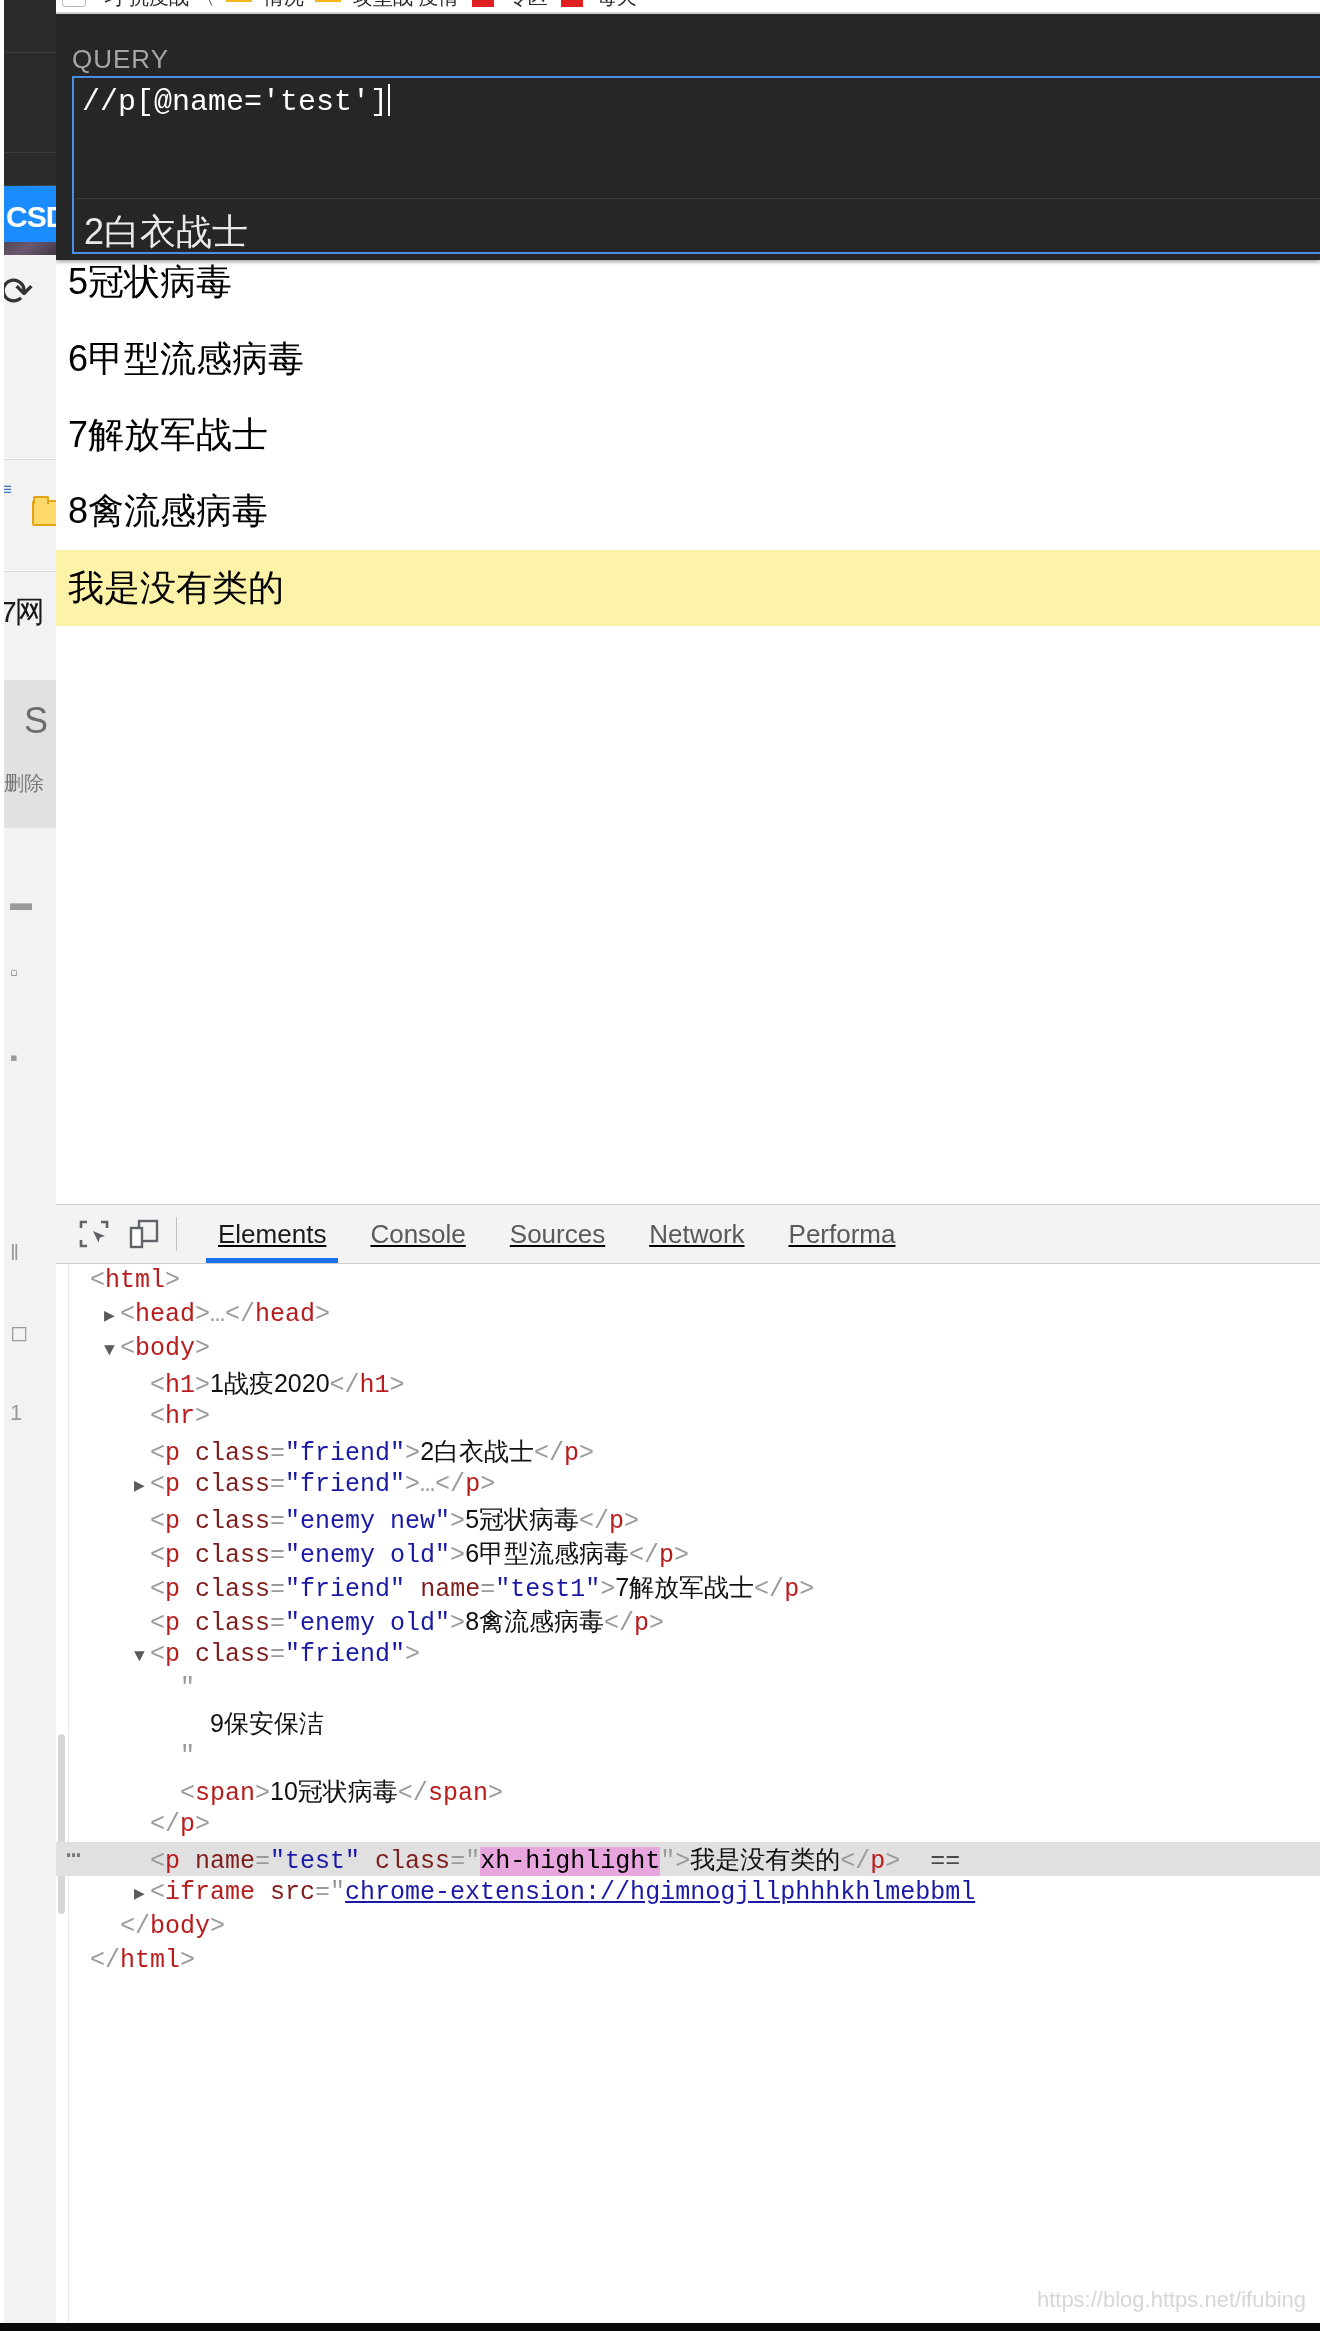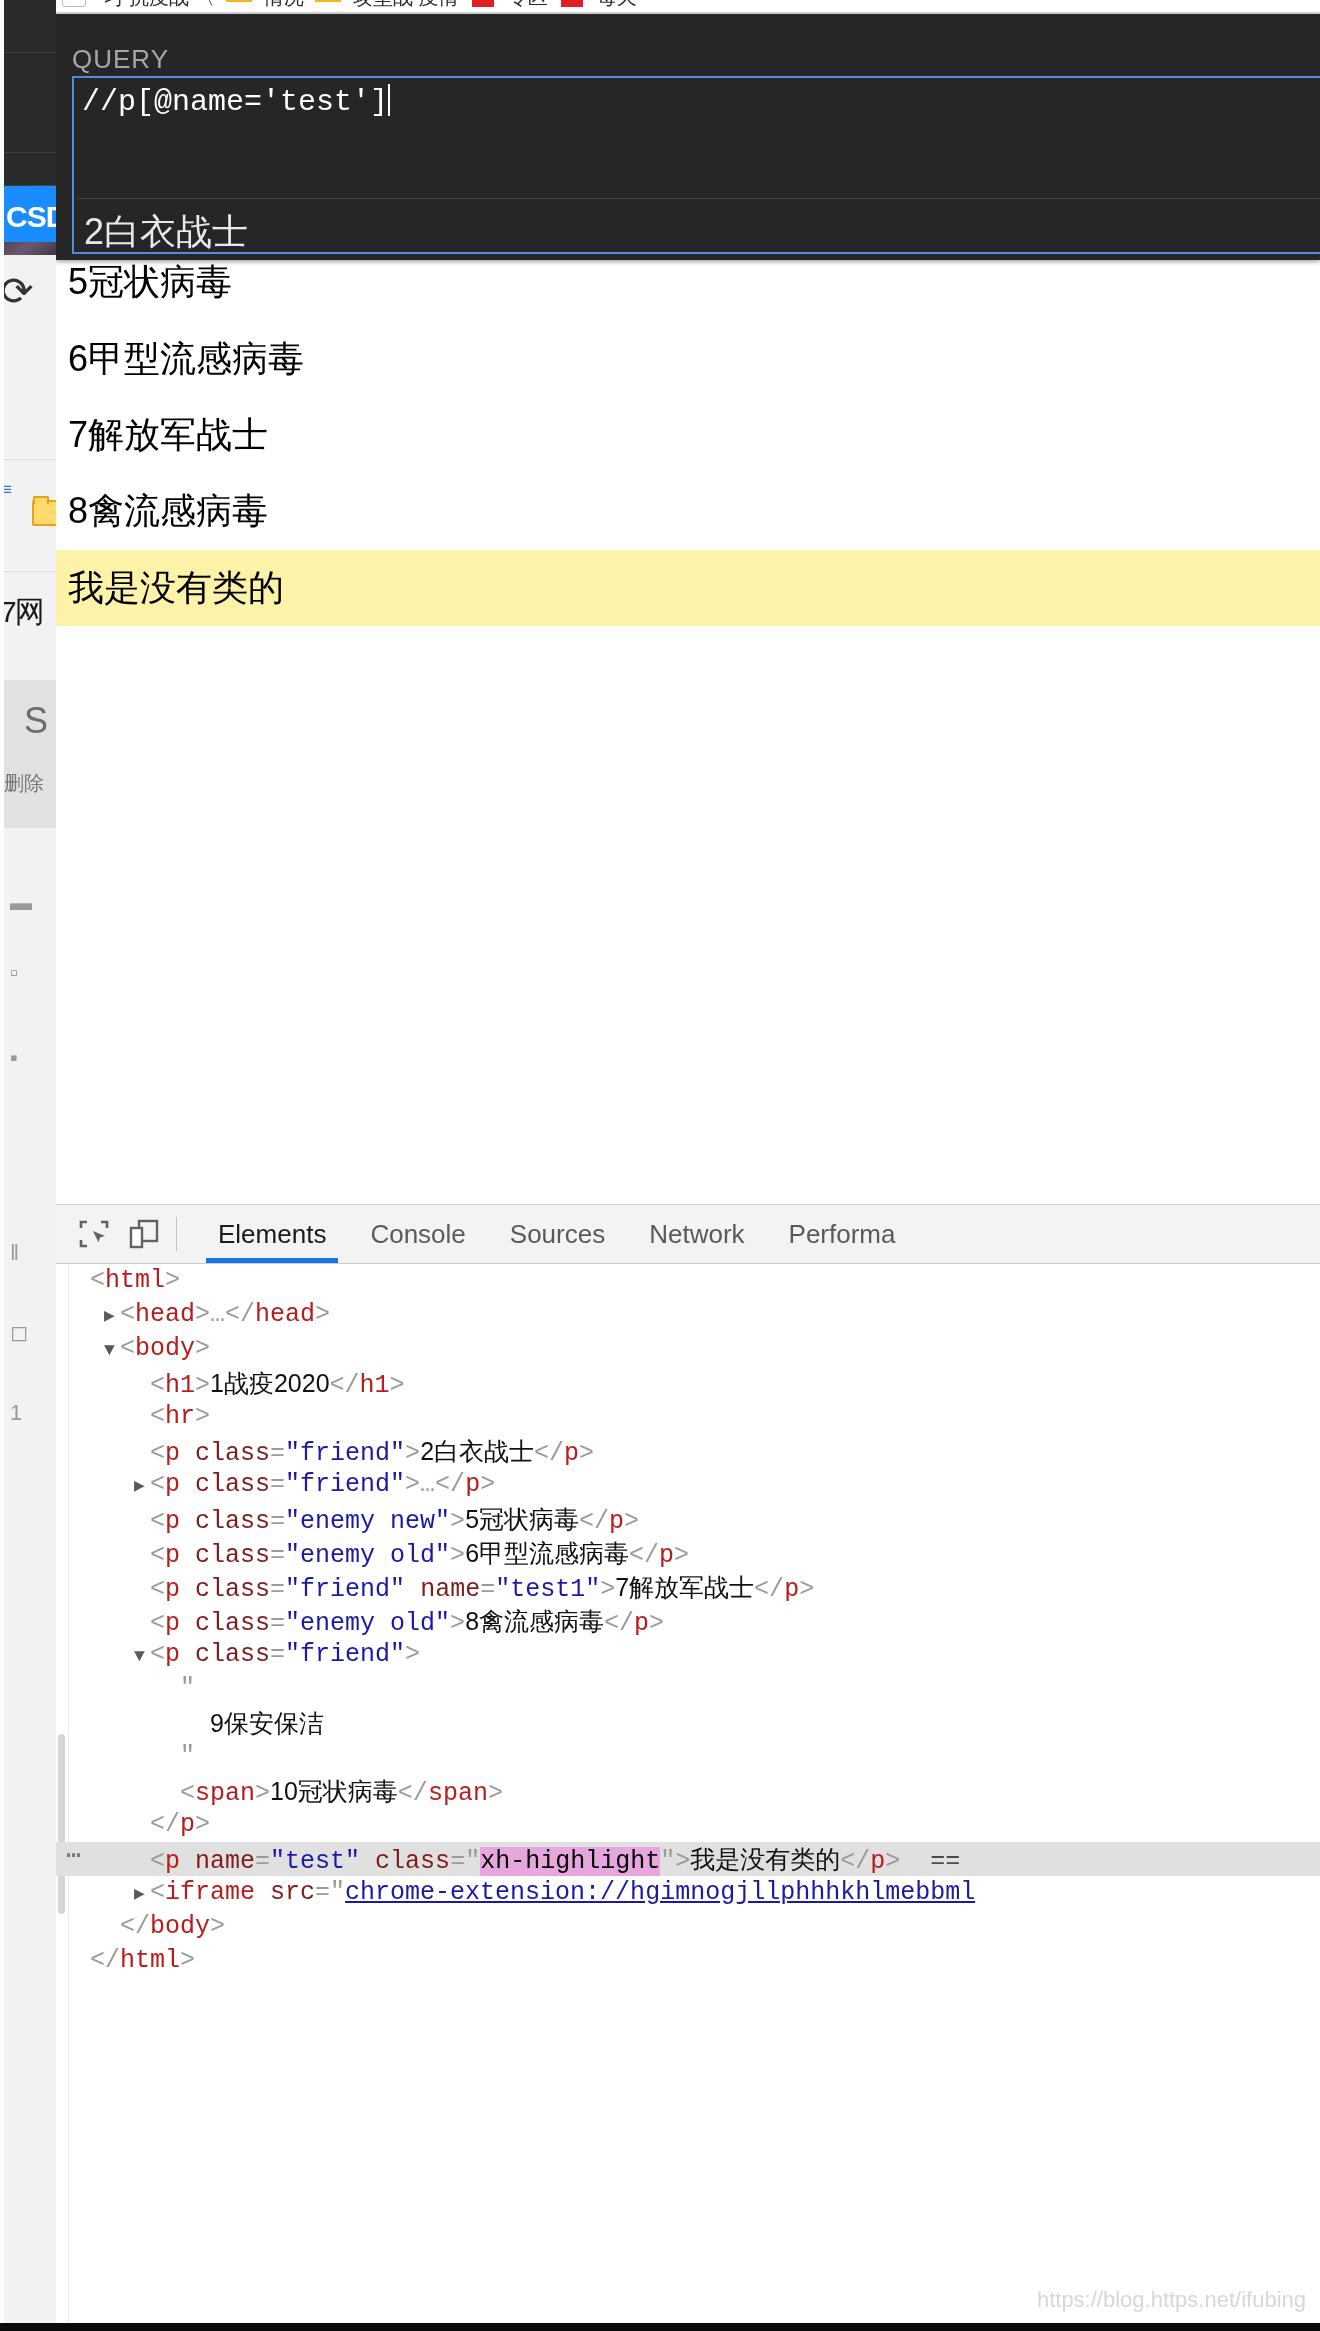--- a/index.html
+++ b/index.html
@@ -62,21 +62,21 @@
   .xh-result{position:absolute;left:10px;top:130px;font-size:36px;color:#e9e9e9;}
 
   
   .devtools{position:absolute;left:0;top:1204px;width:1264px;height:1127px;background:#fff;
             border-top:1px solid #cfcfcf;}
   .dt-toolbar{position:absolute;left:0;top:0;width:1264px;height:58px;background:#f3f3f3;
               border-bottom:1px solid #cdcdcd;}
   .dt-icon{position:absolute;top:13px;width:32px;height:32px;}
   .dt-icon svg{display:block;}
   .dt-vsep{position:absolute;left:120px;top:12px;width:1px;height:34px;background:#c2c2c2;}
-  .dt-tabs{position:absolute;left:140px;top:0;height:58px;display:flex;}
+  .dt-tabs{position:absolute;left:140px;top:0;height:58px;display:flex;text-decoration:underline;}
   .dt-tab{position:relative;padding:0 22px;font-size:26px;color:#5a5a5a;height:58px;
           display:flex;align-items:center;white-space:nowrap;}
   .dt-tab.active{color:#1a1a1a;}
   .dt-tab.active:after{content:"";position:absolute;left:10px;right:10px;bottom:0;height:5px;background:#1a73e8;}
 
   .dom{position:absolute;left:0;top:59px;width:1264px;height:1068px;background:#fff;
        font-family:"Liberation Mono","DejaVu Sans Mono",monospace;font-size:25px;line-height:34px;
        overflow:hidden;}
   .dom-scroll{position:absolute;left:0;top:0;width:12px;height:1068px;background:#fff;
               border-right:1px solid #eaeaea;}

